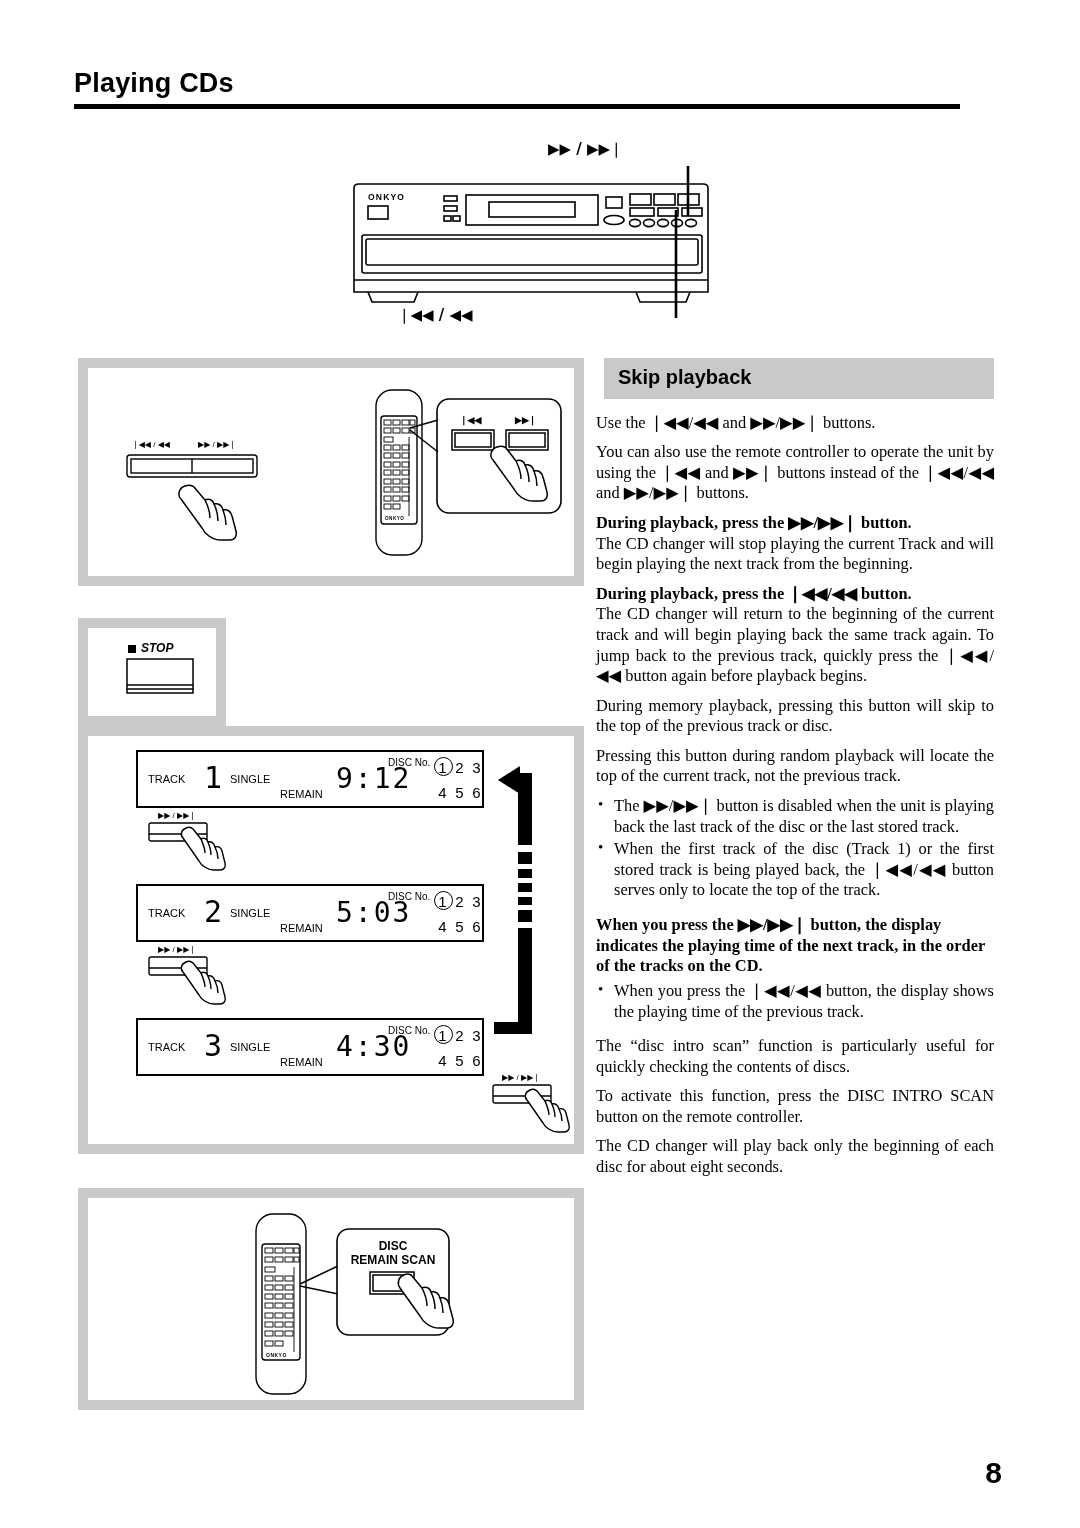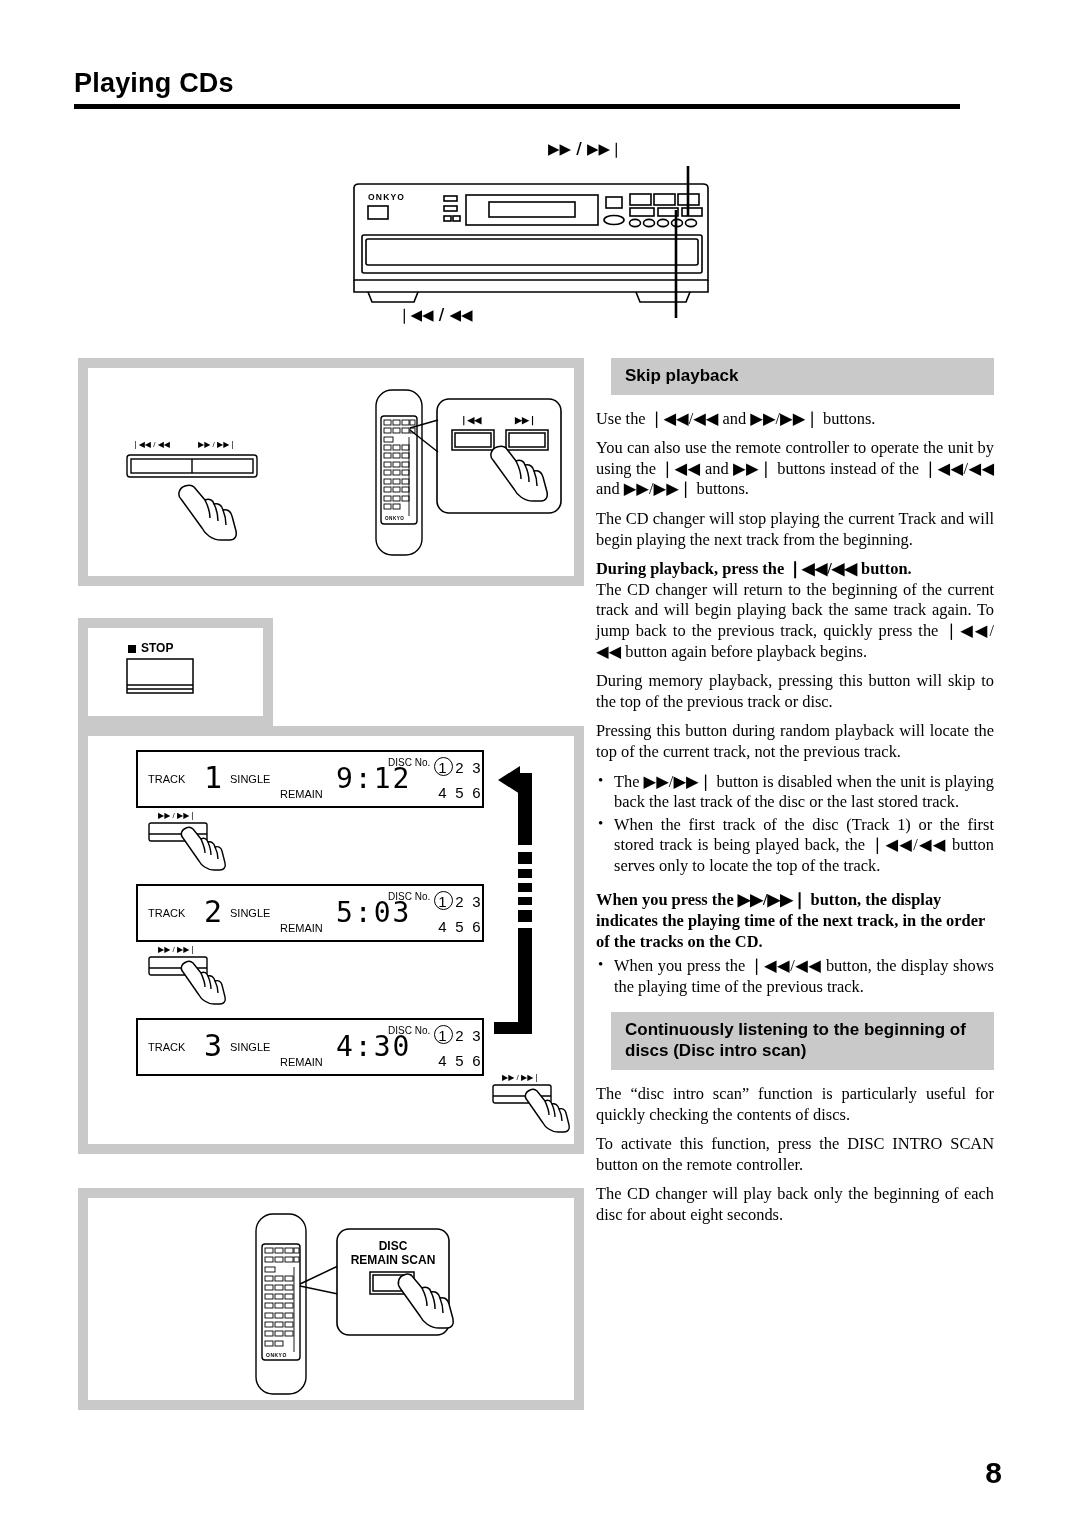--- a/index.html
+++ b/index.html
@@ -33,42 +33,42 @@
   #unit-illustration{ position:absolute; left:336px; top:140px; width:404px; height:200px; }
 
   .callout-label{
     position:absolute; font-family:"DejaVu Sans", sans-serif;
     font-size:15px; font-weight:bold; white-space:nowrap;
   }
 
   
   .col-right{ position:absolute; left:596px; top:358px; width:398px; }
   .sec-head{
-    background:#c9c9c9; padding:7px 14px 8px 14px; margin:0 0 14px 15px;
+    background:#c9c9c9; padding:7px 14px 8px 14px; margin:0 0 14px 8px;
     font-family:"Liberation Sans", sans-serif; font-weight:bold;
-    font-size:17px; line-height:1.28;
+    font-size:20px; line-height:1.28;
   }
   p.body{
     margin:0 0 9px 0; font-size:16.4px; line-height:1.255;
     text-align:justify; text-justify:inter-word;
   }
   p.lead{ font-weight:bold; margin:0; font-size:16.4px; line-height:1.26; }
   ul.bullets{ margin:4px 0 0 0; padding:0; list-style:none; }
   ul.bullets li{
     position:relative; padding-left:18px; margin-bottom:2px;
     font-size:16.4px; line-height:1.255; text-align:justify;
   }
   ul.bullets li::before{
     content:"\2022"; position:absolute; left:2px; top:-1px; font-size:15px;
   }
   .gap{ height:12px; }
 
   
   #fig-skip{ left:78px; top:358px; width:506px; height:228px; }
-  #fig-stop{ left:78px; top:618px; width:195px; height:108px; }
+  #fig-stop{ left:78px; top:618px; width:148px; height:108px;font-style:italic; }
   #fig-displays{ left:78px; top:726px; width:506px; height:428px; }
   #fig-intro{ left:78px; top:1188px; width:506px; height:222px; }
 
   
   .disp{
     position:absolute; border:2px solid #000; background:#fff;
     width:348px; height:58px;
   }
   .disp .d-track{ position:absolute; left:10px; top:21px; font-family:"Liberation Sans", sans-serif; font-size:11px; }
   .disp .d-tracknum{ position:absolute; left:66px; top:8px; font-size:30px; }
@@ -477,39 +477,39 @@
         </svg>
       </div>
     </div>
   </div>
 
   <div class="col-right">
 
     <h2 class="sec-head">Skip playback</h2>
     <p class="body">Use the ❘◀◀/◀◀ and ▶▶/▶▶❘ buttons.</p>
     <p class="body">You can also use the remote controller to operate the unit by using the ❘◀◀ and ▶▶❘ buttons instead of the ❘◀◀/◀◀ and ▶▶/▶▶❘ buttons.</p>
+    <p class="lead">During playback, press the ▶▶/▶▶❘ button.</p>
     <p class="body">The CD changer will stop playing the current Track and will begin playing the next track from the beginning.</p>
     <p class="lead">During playback, press the ❘◀◀/◀◀ button.</p>
     <p class="body">The CD changer will return to the beginning of the current track and will begin playing back the same track again. To jump back to the previous track, quickly press the ❘◀◀/◀◀ button again before playback begins.</p>
     <p class="body">During memory playback, pressing this button will skip to the top of the previous track or disc.</p>
     <p class="body">Pressing this button during random playback will locate the top of the current track, not the previous track.</p>
     <ul class="bullets">
       <li>The ▶▶/▶▶❘ button is disabled when the unit is playing back the last track of the disc or the last stored track.</li>
       <li>When the first track of the disc (Track 1) or the first stored track is being played back, the ❘◀◀/◀◀ button serves only to locate the top of the track.</li>
     </ul>
 
     <div class="gap"></div>
 
     <p class="lead">When you press the ▶▶/▶▶❘ button, the display indicates the playing time of the next track, in the order of the tracks on the CD.</p>
     <ul class="bullets">
       <li>When you press the ❘◀◀/◀◀ button, the display shows the playing time of the previous track.</li>
     </ul>
 
     <div class="gap"></div>
 
-    <h2 class="sec-head">Continuously listening to the beginning of discs (Disc intro scan)</h2>
     <p class="body">The “disc intro scan” function is particularly useful for quickly checking the contents of discs.</p>
     <p class="body">To activate this function, press the DISC INTRO SCAN button on the remote controller.</p>
     <p class="body">The CD changer will play back only the beginning of each disc for about eight seconds.</p>
   </div>
 
   <div class="page-number">8</div>
 </div>
 
 </body></html>

